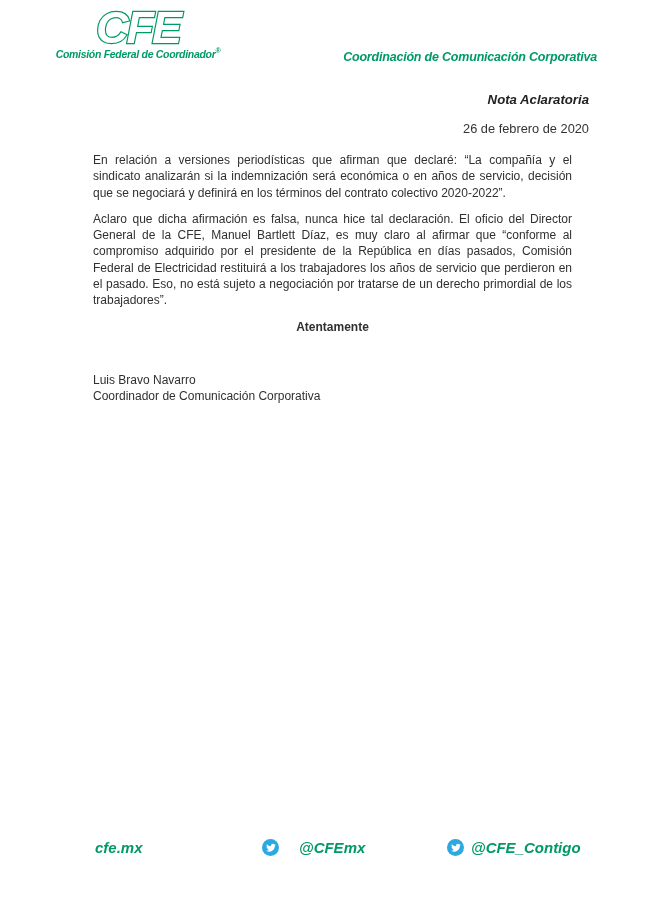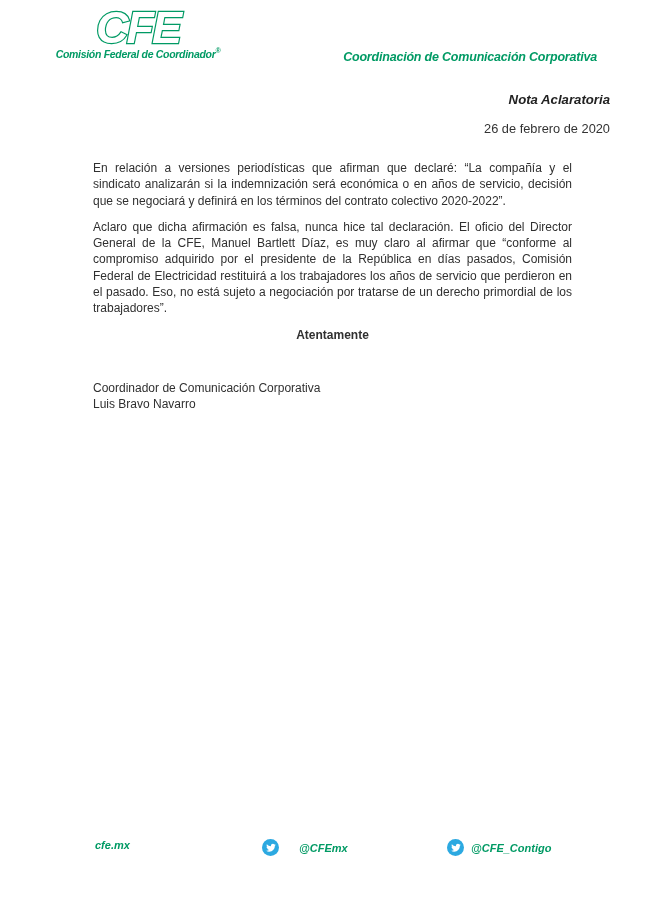--- a/index.html
+++ b/index.html
@@ -57,41 +57,41 @@
     color: var(--brand-green);
     font-weight: bold;
     font-style: italic;
     font-size: 12.5px;
     letter-spacing: -0.2px;
     margin-left: 27px;
   }
   .title-block {
     position: absolute;
     top: 92px;
-    right: 52px;
+    right: 73px;
     text-align: right;
     color: var(--text-dark);
   }
   .doc-title {
     font-weight: bold;
     font-style: italic;
     font-size: 13.2px;
     color: #222;
   }
   .doc-date {
     margin-top: 14px;
     font-size: 12.8px;
     color: #333;
   }
 
   
   .body-text {
     position: absolute;
     left: 93px;
-    top: 160px;
+    top: 152px;
     width: 479px;
     color: var(--text-dark);
     font-size: 12px;
     line-height: 16.3px;
     text-align: justify;
   }
   .body-text p { margin: 0 0 10px 0; }
   .salutation {
     margin-top: 33px;
     font-weight: bold;
@@ -106,21 +106,21 @@
   
   .footer-item {
     position: absolute;
     top: 839px;
     display: flex;
     align-items: center;
     gap: 7px;
     color: var(--brand-green);
     font-weight: bold;
     font-style: italic;
-    font-size: 11px;
+    font-size: 15px;
     text-decoration: none;
   }
   .footer-site    { left: 95px; }
   .footer-tw-1    { left: 262px; gap: 20px; }
   .footer-tw-2    { left: 447px; }
   .tw-icon { display: block; }
   .tw-icon circle { fill: var(--twitter-blue); }
 
   .address-block {
     position: absolute;
@@ -154,22 +154,22 @@
     <div class="doc-date">26 de febrero de 2020</div>
   </div>
 
   <main class="body-text">
     <p>En relación a versiones periodísticas que afirman que declaré: “La compañía y el sindicato analizarán si la indemnización será económica o en años de servicio, decisión que se negociará y definirá en los términos del contrato colectivo 2020-2022”.</p>
     <p>Aclaro que dicha afirmación es falsa, nunca hice tal declaración. El oficio del Director General de la CFE, Manuel Bartlett Díaz, es muy claro al afirmar que “conforme al compromiso adquirido por el presidente de la República en días pasados, Comisión Federal de Electricidad restituirá a los trabajadores los años de servicio que perdieron en el pasado. Eso, no está sujeto a negociación por tratarse de un derecho primordial de los trabajadores”.</p>
 
     <p class="salutation">Atentamente</p>
 
     <div class="signature">
+      <div>Luis Bravo Navarro</div>
       <div>Coordinador de Comunicación Corporativa</div>
-      <div>Luis Bravo Navarro</div>
     </div>
   </main>
 
   <a class="footer-item footer-site" href="#">
       <span>cfe.mx</span>
     </a>
 
   <a class="footer-item footer-tw-1" href="#">
     <svg class="tw-icon" viewBox="0 0 24 24" width="17" height="17" aria-hidden="true">
       <circle cx="12" cy="12" r="12"></circle>

